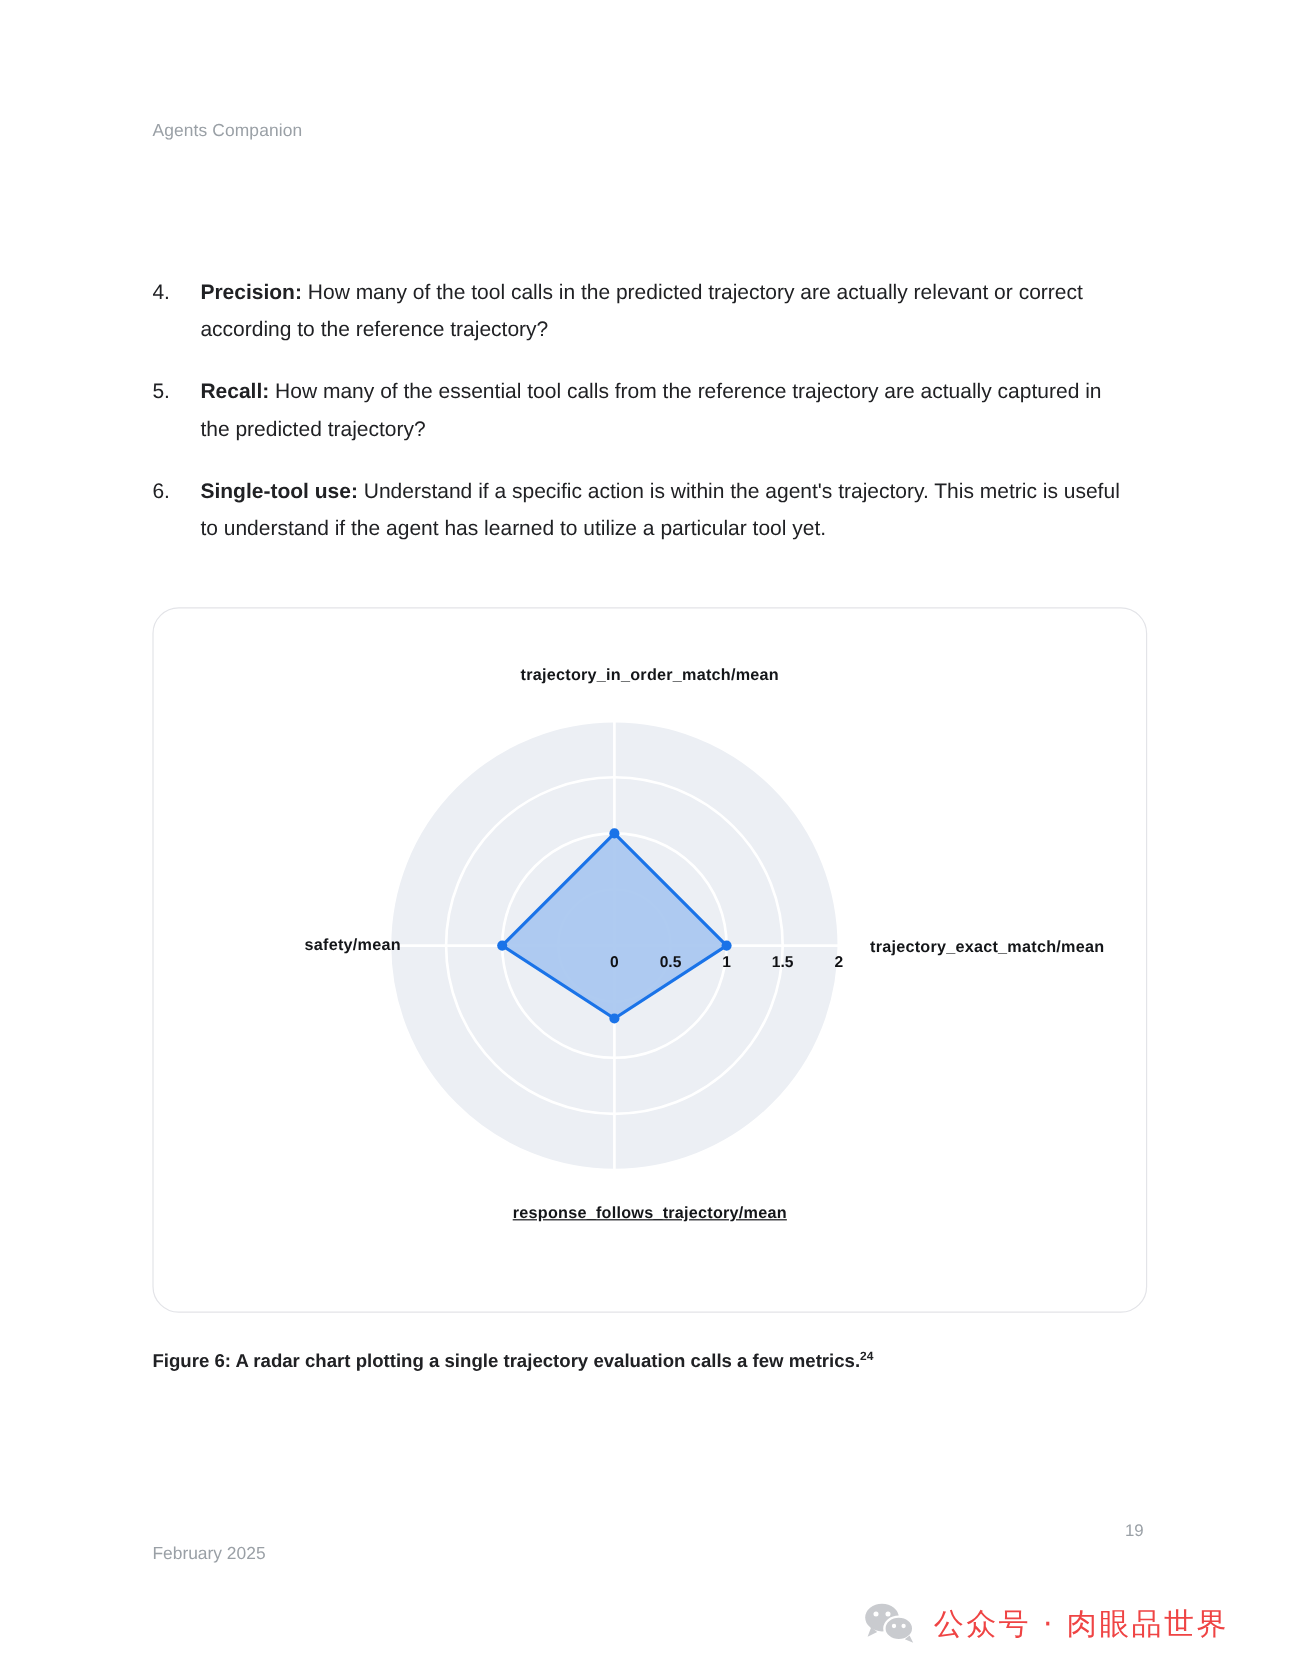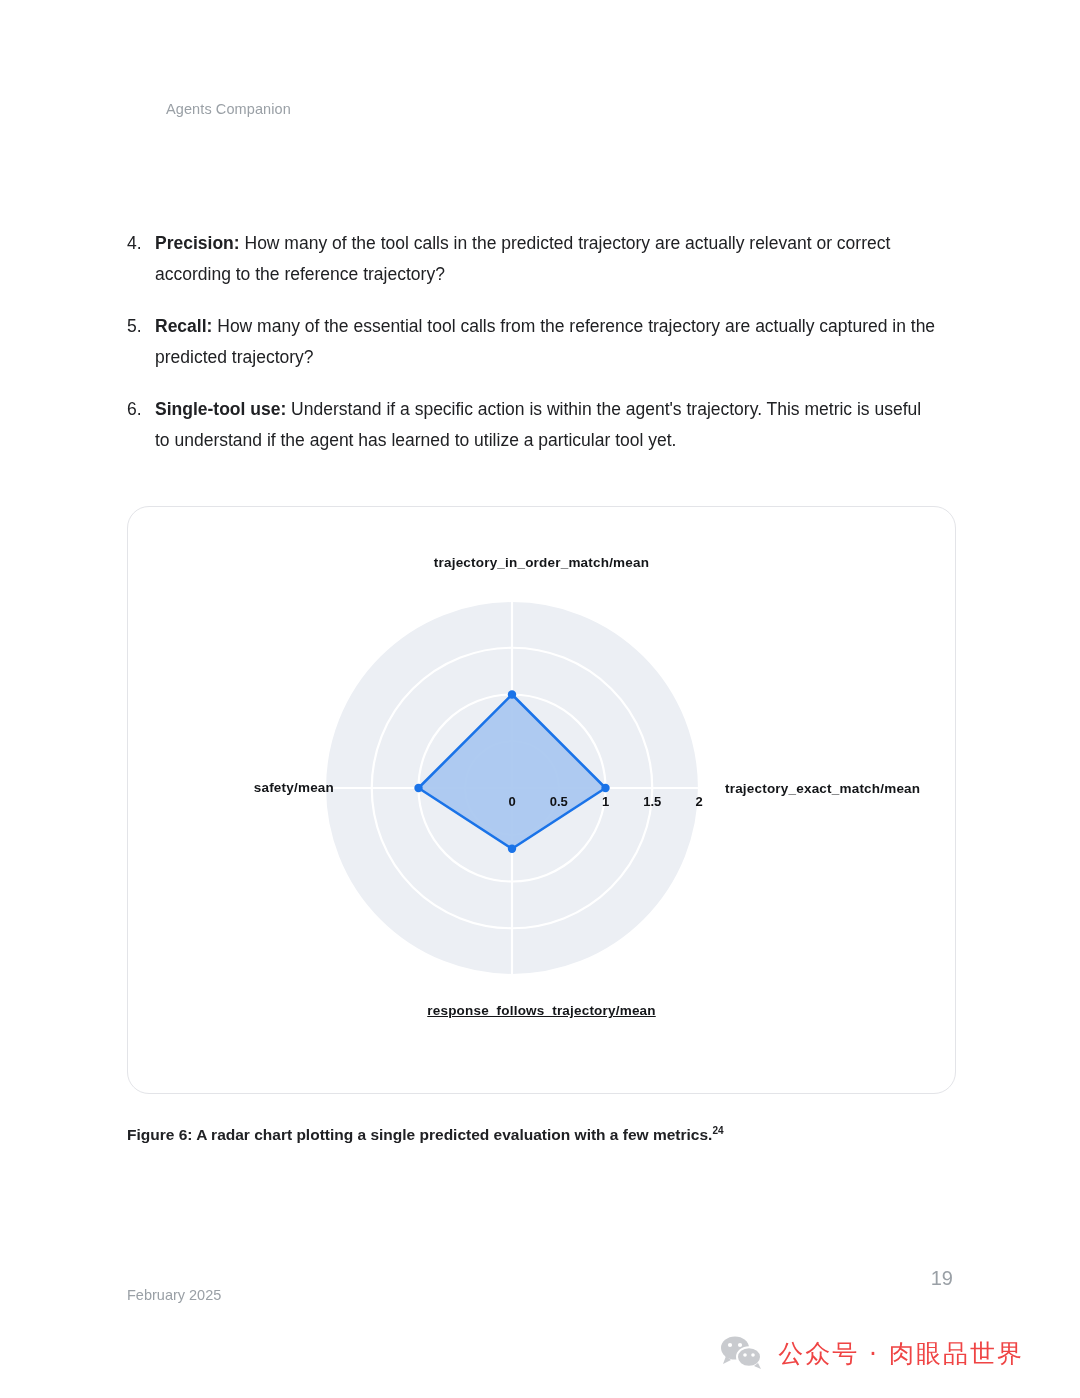--- a/index.html
+++ b/index.html
@@ -18,21 +18,20 @@
   }
 
   
   .running-header {
     position: absolute;
     left: 127px;
     top: 101px;
     font-size: 14.5px;
     color: #9aa0a6;
     letter-spacing: 0.1px;
-    margin-left: 39px;
   }
 
   
   .list {
     position: absolute;
     left: 127px;
     top: 228px;
     width: 812px;
   }
   .list-item {
@@ -45,20 +44,21 @@
     flex: 0 0 28px;
     font-size: 17.5px;
     line-height: 30.5px;
     color: #202124;
   }
   .li-body {
     flex: 1 1 auto;
     font-size: 17.5px;
     line-height: 30.5px;
     color: #202124;
+    margin-left: 12px;
   }
   .li-term {
     font-weight: 700;
   }
 
   
   .figure-card {
     position: absolute;
     left: 127px;
     top: 506px;
@@ -127,21 +127,21 @@
     left: 127px;
     top: 1267px;
     font-size: 14.5px;
     color: #9aa0a6;
     margin-top: 20px;
   }
   .footer-right {
     position: absolute;
     right: 127px;
     top: 1267px;
-    font-size: 20px;
+    font-size: 14px;
     color: #9aa0a6;
   }
 
   
   .watermark {
     position: absolute;
     right: 56px;
     bottom: 27px;
     display: flex;
     align-items: center;
@@ -221,21 +221,21 @@
         <div class="tick-label" style="left: 430.75px; top: 287px; transform: translateX(-50%);">0.5</div>
         <div class="tick-label" style="left: 477.5px; top: 287px; transform: translateX(-50%);">1</div>
         <div class="tick-label" style="left: 524.25px; top: 287px; transform: translateX(-50%);">1.5</div>
         <div class="tick-label" style="left: 571px; top: 287px; transform: translateX(-50%);">2</div>
       </div>
 
   </div>
 </div>
 
 <div class="caption">
-  <span>Figure 6: A radar chart plotting a single predicted evaluation with a few metrics.</span><sup>24</sup>
+  <span>Figure 6: A radar chart plotting a single trajectory evaluation calls a few metrics.</span><sup>24</sup>
 </div>
 
 <div class="footer-left">February 2025</div>
 <div class="footer-right">19</div>
 
 <div class="watermark">
   <svg class="wm-icon" width="44" height="36" viewBox="0 0 44 36">
     <ellipse cx="15" cy="13" rx="14" ry="11.5" fill="#c9cbcf"></ellipse>
     <path d="M6 21 L3 29 L11 25 Z" fill="#c9cbcf"></path>
     <circle cx="10" cy="10" r="2.1" fill="#ffffff"></circle>

